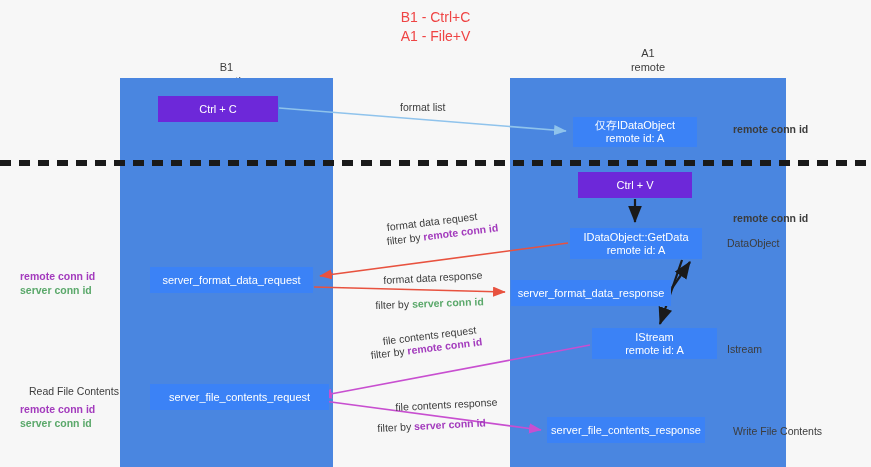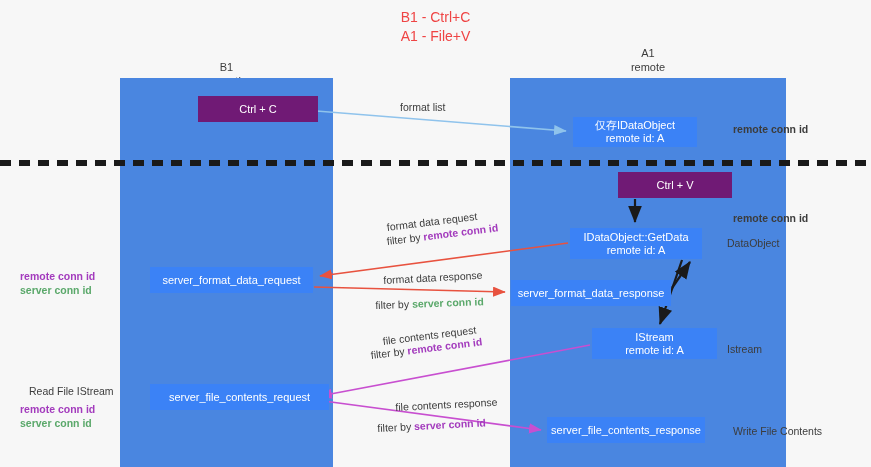--- a/index.html
+++ b/index.html
@@ -64,21 +64,21 @@
     display: flex;
     flex-direction: column;
     align-items: center;
     justify-content: center;
     color: #ffffff;
     font-size: 11px;
     line-height: 13px;
     text-align: center;
     padding: 2px 4px;
   }
-  .node.green  { background: #701a75; margin-left: 40px; }
+  .node.green  { background: #6d28d9; }
   .node.orange { background: #3b82f6; }
   .node .l2 { font-size: 11px; }
 
   #n-ctrlc   { left: 158px; top: 96px;  width: 120px; height: 26px; }
   #n-idataobj{ left: 573px; top: 117px; width: 124px; height: 30px; }
   #n-ctrlv   { left: 578px; top: 172px; width: 114px; height: 26px; }
   #n-getdata { left: 570px; top: 228px; width: 132px; height: 31px; }
   #n-sfdreq  { left: 150px; top: 267px; width: 163px; height: 26px; }
   #n-sfdresp { left: 511px; top: 280px; width: 160px; height: 26px; }
   #n-istream { left: 592px; top: 328px; width: 125px; height: 31px; }
@@ -246,19 +246,19 @@
   <div id="lbl-rci-1" class="side-label kw-purple">remote conn id</div>
   <div id="lbl-rci-2" class="side-label kw-purple">remote conn id</div>
   <div id="lbl-dataobject" class="side-label">DataObject</div>
   <div id="lbl-istream" class="side-label">Istream</div>
   <div id="lbl-writefile" class="side-label">Write File Contents</div>
 
   <div id="lbl-left-1" class="side-label">
     <div class="kw-purple">remote conn id</div>
     <div class="kw-green">server conn id</div>
   </div>
-  <div id="lbl-readfile" class="side-label">Read File IStream</div>
+  <div id="lbl-readfile" class="side-label">Read File Contents</div>
   <div id="lbl-left-2" class="side-label">
     <div class="kw-purple">remote conn id</div>
     <div class="kw-green">server conn id</div>
   </div>
 
 </div>
 
 </body></html>

